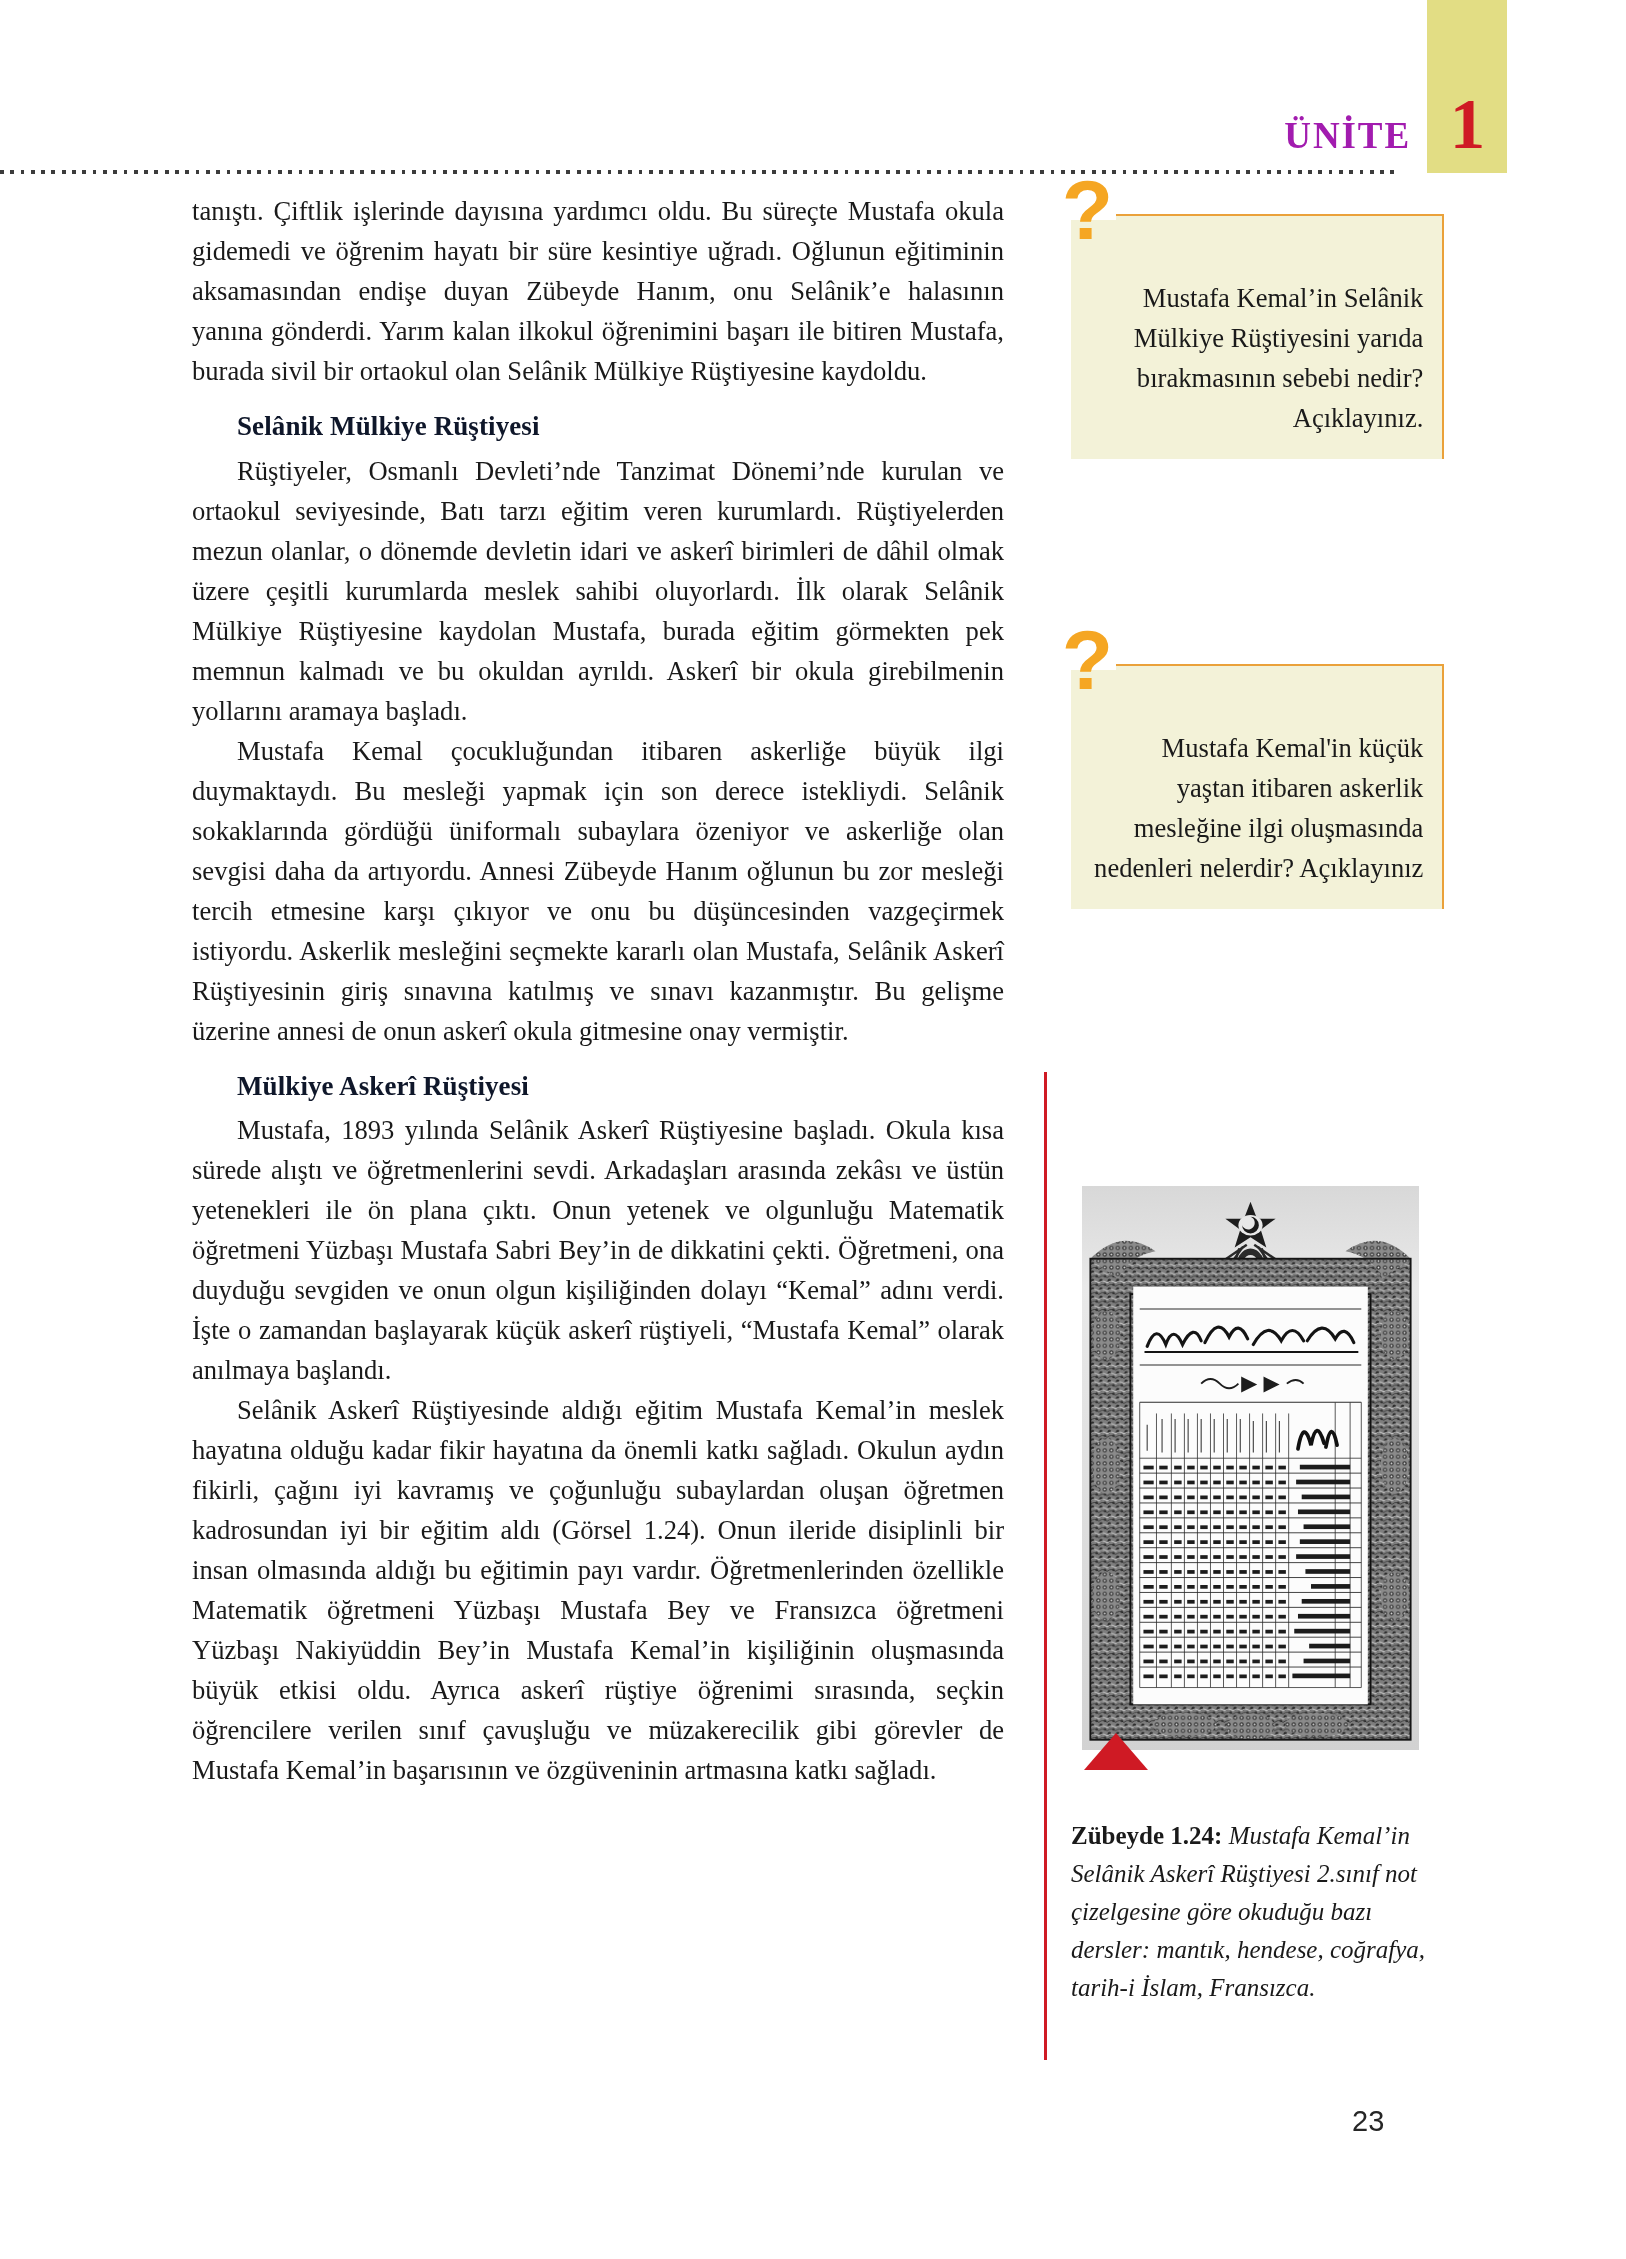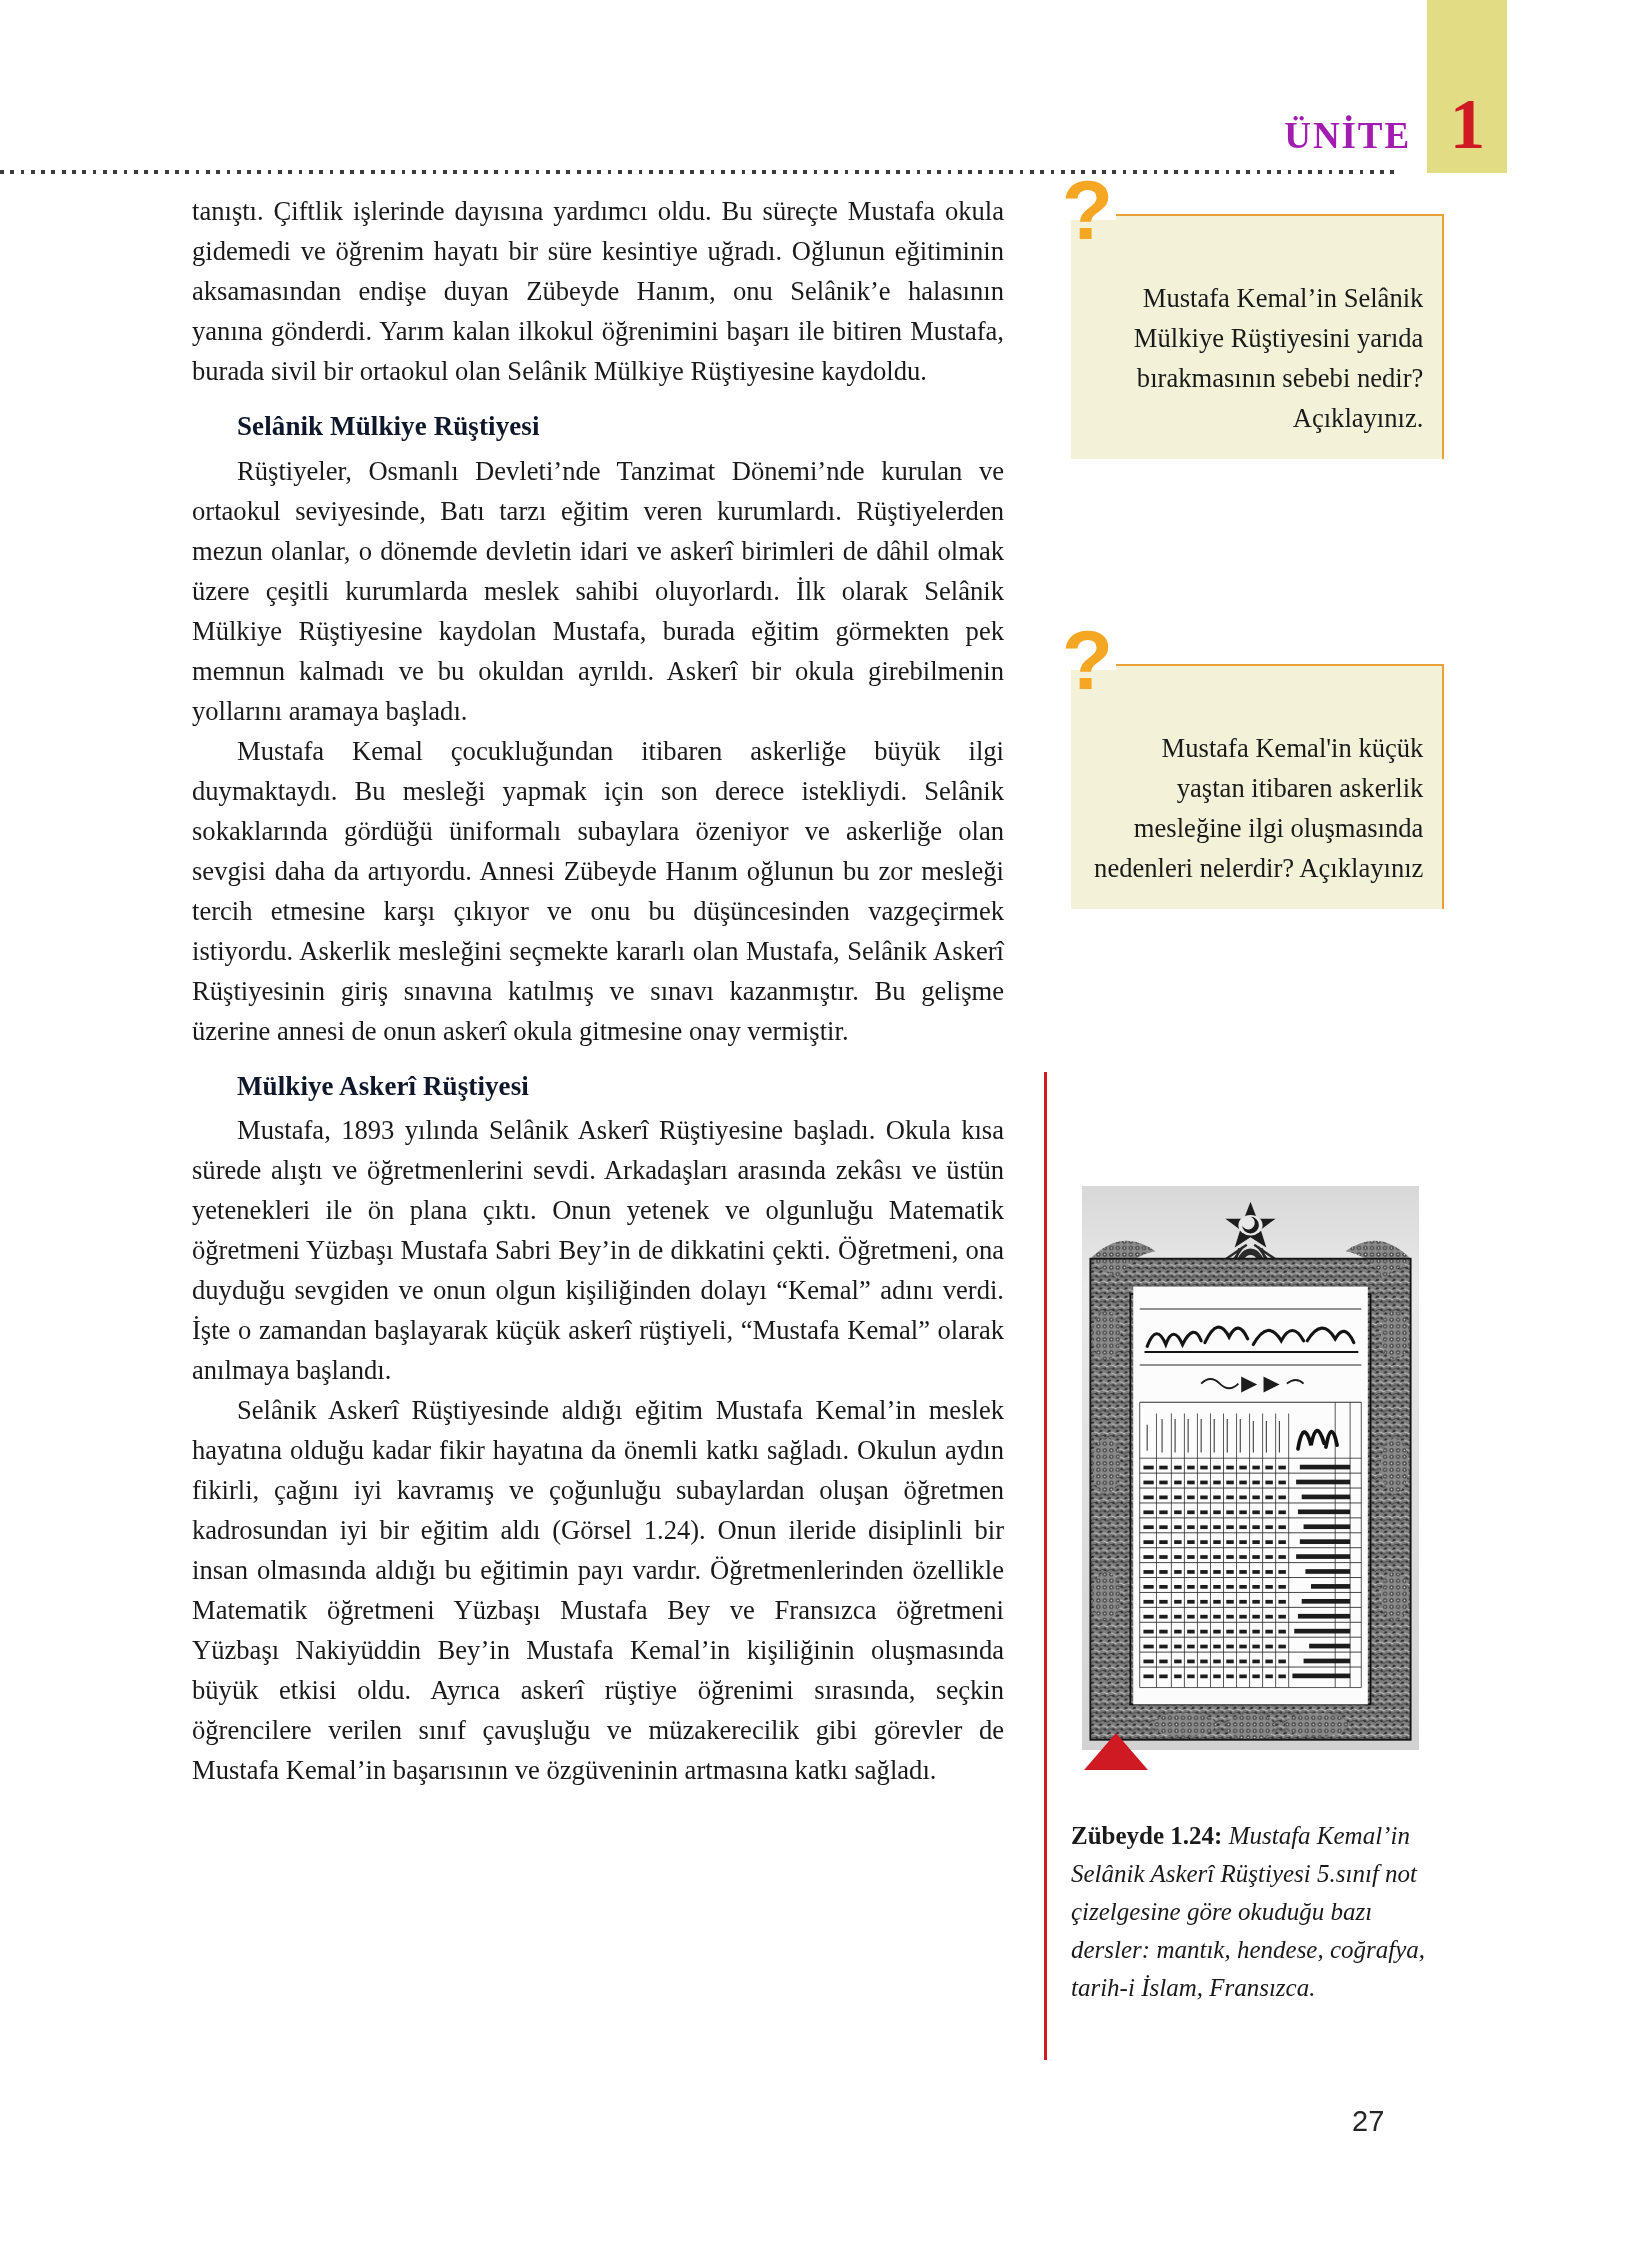--- a/index.html
+++ b/index.html
@@ -602,19 +602,19 @@
               <rect x="226" y="299" width="62" height="5"></rect>
           </g>
         </g>
       </svg>
     </div>
   </div>
   <div class="fig-marker"></div>
 
   <div class="fig-caption">
     <span class="cap-label">Zübeyde 1.24:</span>
-    <span>Mustafa Kemal’in Selânik Askerî Rüştiyesi 5.sınıf not çizelgesine göre okuduğu bazı dersler: mantık, hendese, coğrafya, tarih-i İslam, Fransızca.</span>
+    <span>Mustafa Kemal’in Selânik Askerî Rüştiyesi 2.sınıf not çizelgesine göre okuduğu bazı dersler: mantık, hendese, coğrafya, tarih-i İslam, Fransızca.</span>
   </div>
 
-  <div class="page-number">27</div>
+  <div class="page-number">23</div>
 
 </div>
 
 
 </body></html>

